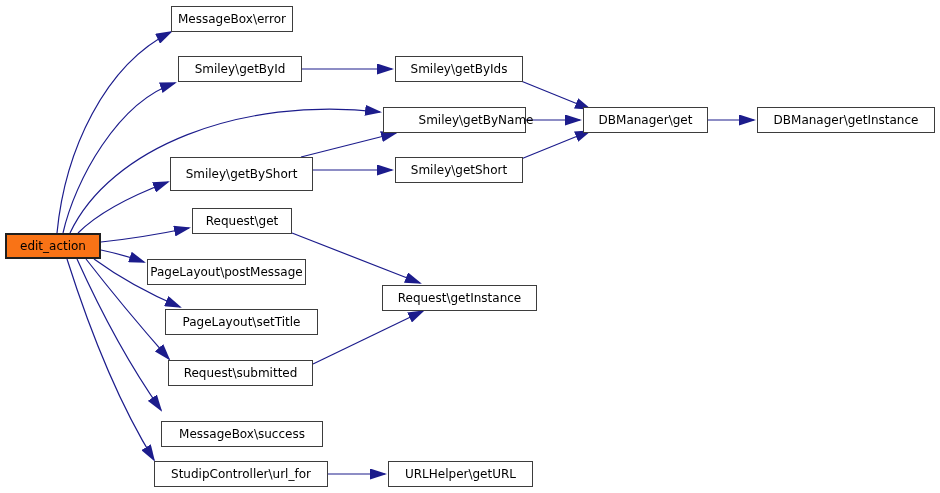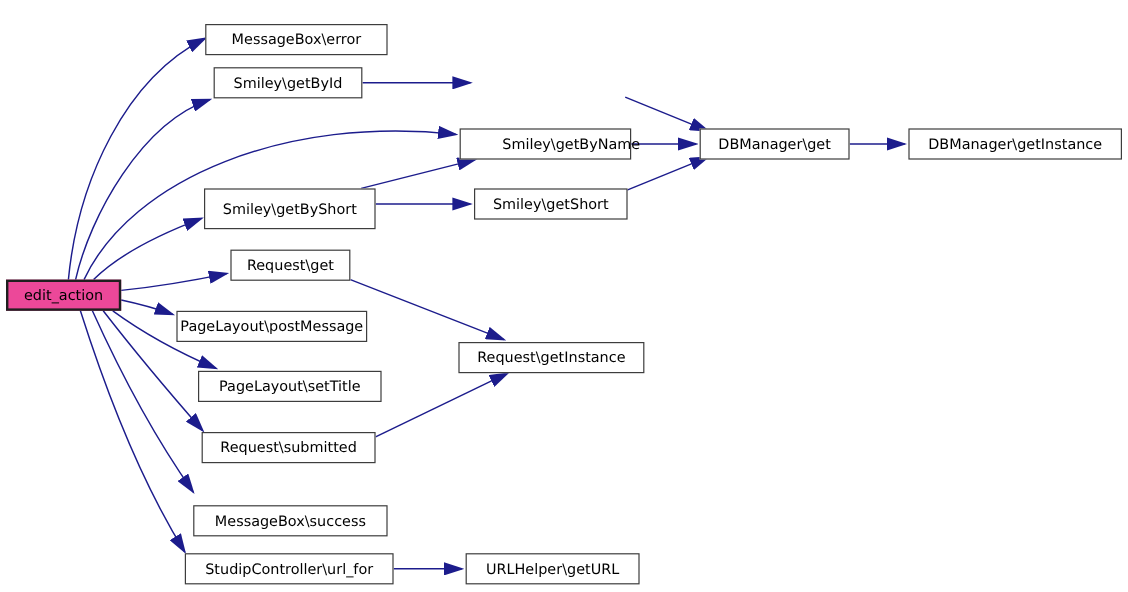--- a/index.html
+++ b/index.html
@@ -29,21 +29,21 @@
     border: 1px solid #3d3d3d;
     color: #000000;
     font-size: 12px;
     display: flex;
     align-items: center;
     justify-content: center;
     white-space: nowrap;
     cursor: pointer;
   }
   .node.root {
-    background: #ec4899;
+    background: #f97316;
     border: 2px solid #1f1f1f;
     cursor: default;
   }
 </style>
 </head>
 <body>
 
 <div class="canvas">
 
   <svg class="edges" width="940" height="493" viewBox="0 0 940 493" fill="none" stroke="#1c1c8c" stroke-width="1.2">
@@ -70,22 +70,23 @@
     <path d="M301,157 L396,133" marker-end="url(#arrow)"></path>
     <path d="M313,170 L392,170" marker-end="url(#arrow)"></path>
     <path d="M521,159 L590,131" marker-end="url(#arrow)"></path>
     <path d="M708,120 L754,120" marker-end="url(#arrow)"></path>
     <path d="M292,233 L420,283" marker-end="url(#arrow)"></path>
     <path d="M313,364 L423,311" marker-end="url(#arrow)"></path>
     <path d="M328,474 L385,474" marker-end="url(#arrow)"></path>
   </svg>
 
   <div class="node root" style="left:5px;   top:233px; width:96px;  height:26px;">edit_action</div>
-  <div class="node" style="left:171px; top:20px;   width:152px; height:26px;">MessageBox\error</div>
+  <div class="node" style="left:171px; top:6px;   width:122px; height:26px;">MessageBox\error</div>
   <div class="node" style="left:178px; top:56px;  width:124px; height:26px;">Smiley\getById</div>
+  <div class="node" style="left:395px; top:56px;  width:128px; height:26px;">Smiley\getByIds</div>
   <div class="node" style="left:383px; top:107px; width:143px; height:26px;padding-left:43px;">Smiley\getByName</div>
   <div class="node" style="left:583px; top:107px; width:125px; height:26px;">DBManager\get</div>
   <div class="node" style="left:757px; top:107px; width:178px; height:26px;">DBManager\getInstance</div>
   <div class="node" style="left:170px; top:157px; width:143px; height:34px;">Smiley\getByShort</div>
   <div class="node" style="left:395px; top:157px; width:128px; height:26px;">Smiley\getShort</div>
   <div class="node" style="left:192px; top:208px; width:100px; height:26px;">Request\get</div>
   <div class="node" style="left:147px; top:259px; width:159px; height:26px;">PageLayout\postMessage</div>
   <div class="node" style="left:382px; top:285px; width:155px; height:26px;">Request\getInstance</div>
   <div class="node" style="left:165px; top:309px; width:153px; height:26px;">PageLayout\setTitle</div>
   <div class="node" style="left:168px; top:360px; width:145px; height:26px;">Request\submitted</div>

